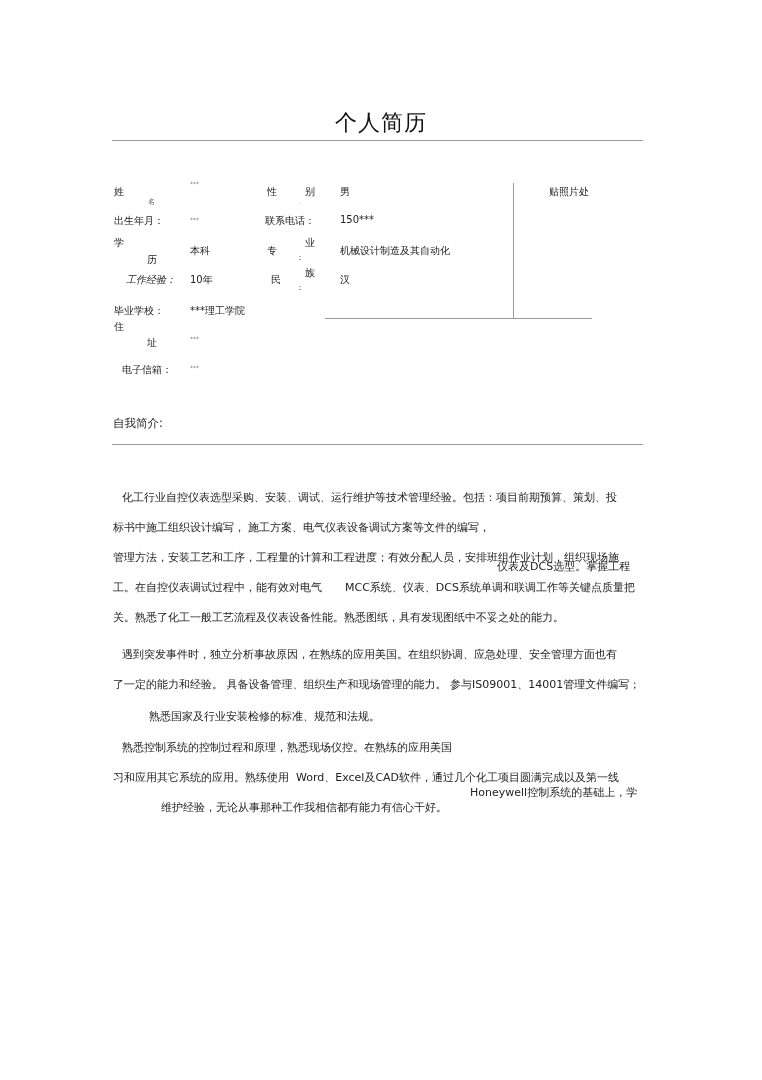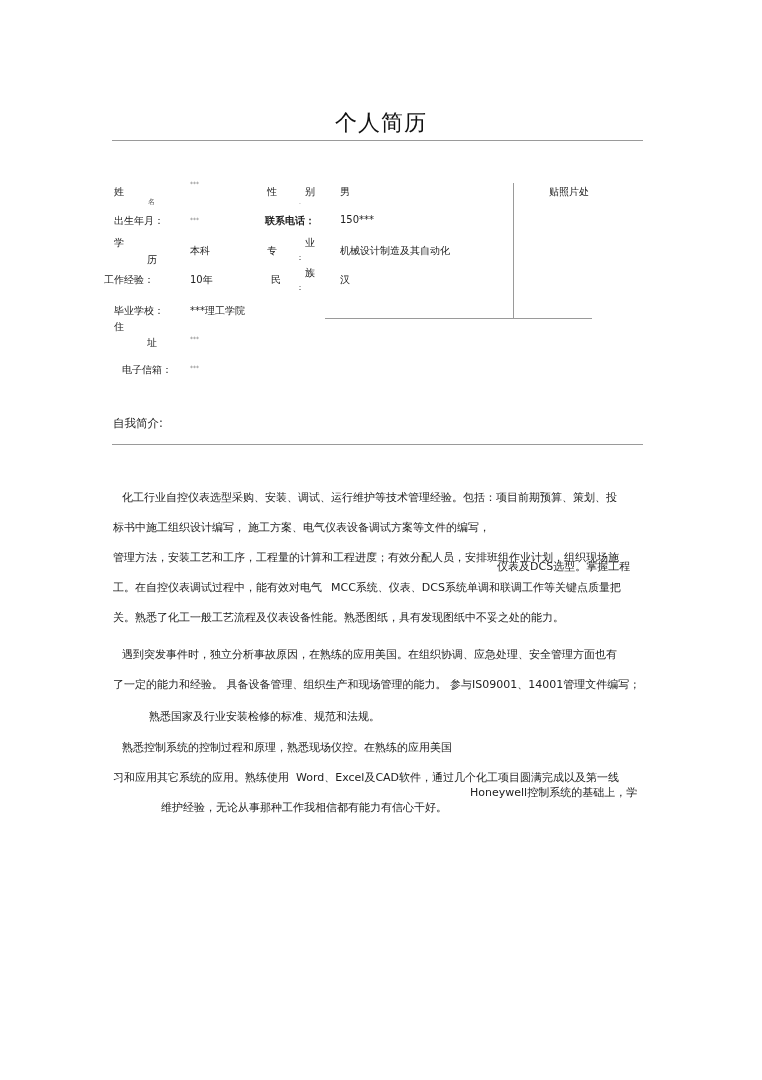--- a/index.html
+++ b/index.html
@@ -50,32 +50,32 @@
   <span class="abs lbl" style="left:114px; top:185px;">姓</span>
   <span class="abs lbl" style="left:148px; top:197px; font-size:7px; color:#555;">名</span>
   <span class="abs tiny" style="left:190px; top:180px;">***</span>
   <span class="abs lbl" style="left:267px; top:185px;">性</span>
   <span class="abs lbl" style="left:305px; top:185px;">别</span>
   <span class="abs tiny" style="left:299px; top:198px;">.</span>
   <span class="abs val" style="left:340px; top:185px;">男</span>
 
   <span class="abs lbl" style="left:114px; top:214px;">出生年月：</span>
   <span class="abs tiny" style="left:190px; top:216px;">***</span>
-  <span class="abs lbl" style="left:265px; top:214px;font-weight:bold;">联系电话：</span>
+  <span class="abs lbl" style="left:265px; top:214px;">联系电话：</span>
   <span class="abs val" style="left:340px; top:214px;">150***</span>
 
   <span class="abs lbl" style="left:114px; top:236px;">学</span>
   <span class="abs lbl" style="left:147px; top:253px;">历</span>
   <span class="abs val" style="left:190px; top:244px;">本科</span>
   <span class="abs lbl" style="left:267px; top:244px;">专</span>
   <span class="abs lbl" style="left:305px; top:236px;">业</span>
   <span class="abs lbl" style="left:296px; top:252px; font-size:8px;">：</span>
   <span class="abs val" style="left:340px; top:244px;">机械设计制造及其自动化</span>
 
-  <span class="abs lbl" style="left:104px; top:273px;">工作经验：</span>
+  <span class="abs lbl" style="left:126px; top:273px;font-style:italic;">工作经验：</span>
   <span class="abs val" style="left:190px; top:273px;">10年</span>
   <span class="abs lbl" style="left:271px; top:273px;">民</span>
   <span class="abs lbl" style="left:305px; top:266px;">族</span>
   <span class="abs lbl" style="left:296px; top:282px; font-size:8px;">：</span>
   <span class="abs val" style="left:340px; top:273px;">汉</span>
 
   <span class="abs lbl" style="left:114px; top:304px;">毕业学校：</span>
   <span class="abs val" style="left:190px; top:304px;">***理工学院</span>
 
   <span class="abs lbl" style="left:114px; top:320px;">住</span>
@@ -96,21 +96,21 @@
 
   <span class="abs para" style="left:122px; top:490px;">化工行业自控仪表选型采购、安装、调试、运行维护等技术管理经验。包括：项目前期预算、策划、投</span>
 
   <span class="abs para" style="left:113px; top:520px;">标书中施工组织设计编写，</span>
   <span class="abs para" style="left:248px; top:520px;">施工方案、电气仪表设备调试方案等文件的编写，</span>
   <span class="abs para" style="left:497px; top:520px;margin-top:39px;">仪表及DCS选型。掌握工程</span>
 
   <span class="abs para" style="left:113px; top:550px;">管理方法，安装工艺和工序，工程量的计算和工程进度；有效分配人员，安排班组作业计划，组织现场施</span>
 
   <span class="abs para" style="left:113px; top:580px;">工。在自控仪表调试过程中，能有效对电气</span>
-  <span class="abs para" style="left:331px; top:580px;text-align:center;">MCC系统、仪表、DCS系统单调和联调工作等关键点质量把</span>
+  <span class="abs para" style="left:345px; top:580px;text-align:center;">MCC系统、仪表、DCS系统单调和联调工作等关键点质量把</span>
 
   <span class="abs para" style="left:113px; top:610px;">关。熟悉了化工一般工艺流程及仪表设备性能。熟悉图纸，具有发现图纸中不妥之处的能力。</span>
 
   <span class="abs para" style="left:122px; top:647px;">遇到突发事件时，独立分析事故原因，在熟练的应用美国。在组织协调、应急处理、安全管理方面也有</span>
   <span class="abs para" style="left:113px; top:677px;">了一定的能力和经验。 具备设备管理、组织生产和现场管理的能力。 参与IS09001、14001管理文件编写；</span>
   <span class="abs para" style="left:113px; top:709px;margin-left:36px;">熟悉国家及行业安装检修的标准、规范和法规。</span>
 
   <span class="abs para" style="left:122px; top:740px;">熟悉控制系统的控制过程和原理，熟悉现场仪控。在熟练的应用美国</span>
   <span class="abs para" style="left:470px; top:740px;margin-top:45px;">Honeywell控制系统的基础上，学</span>
 

